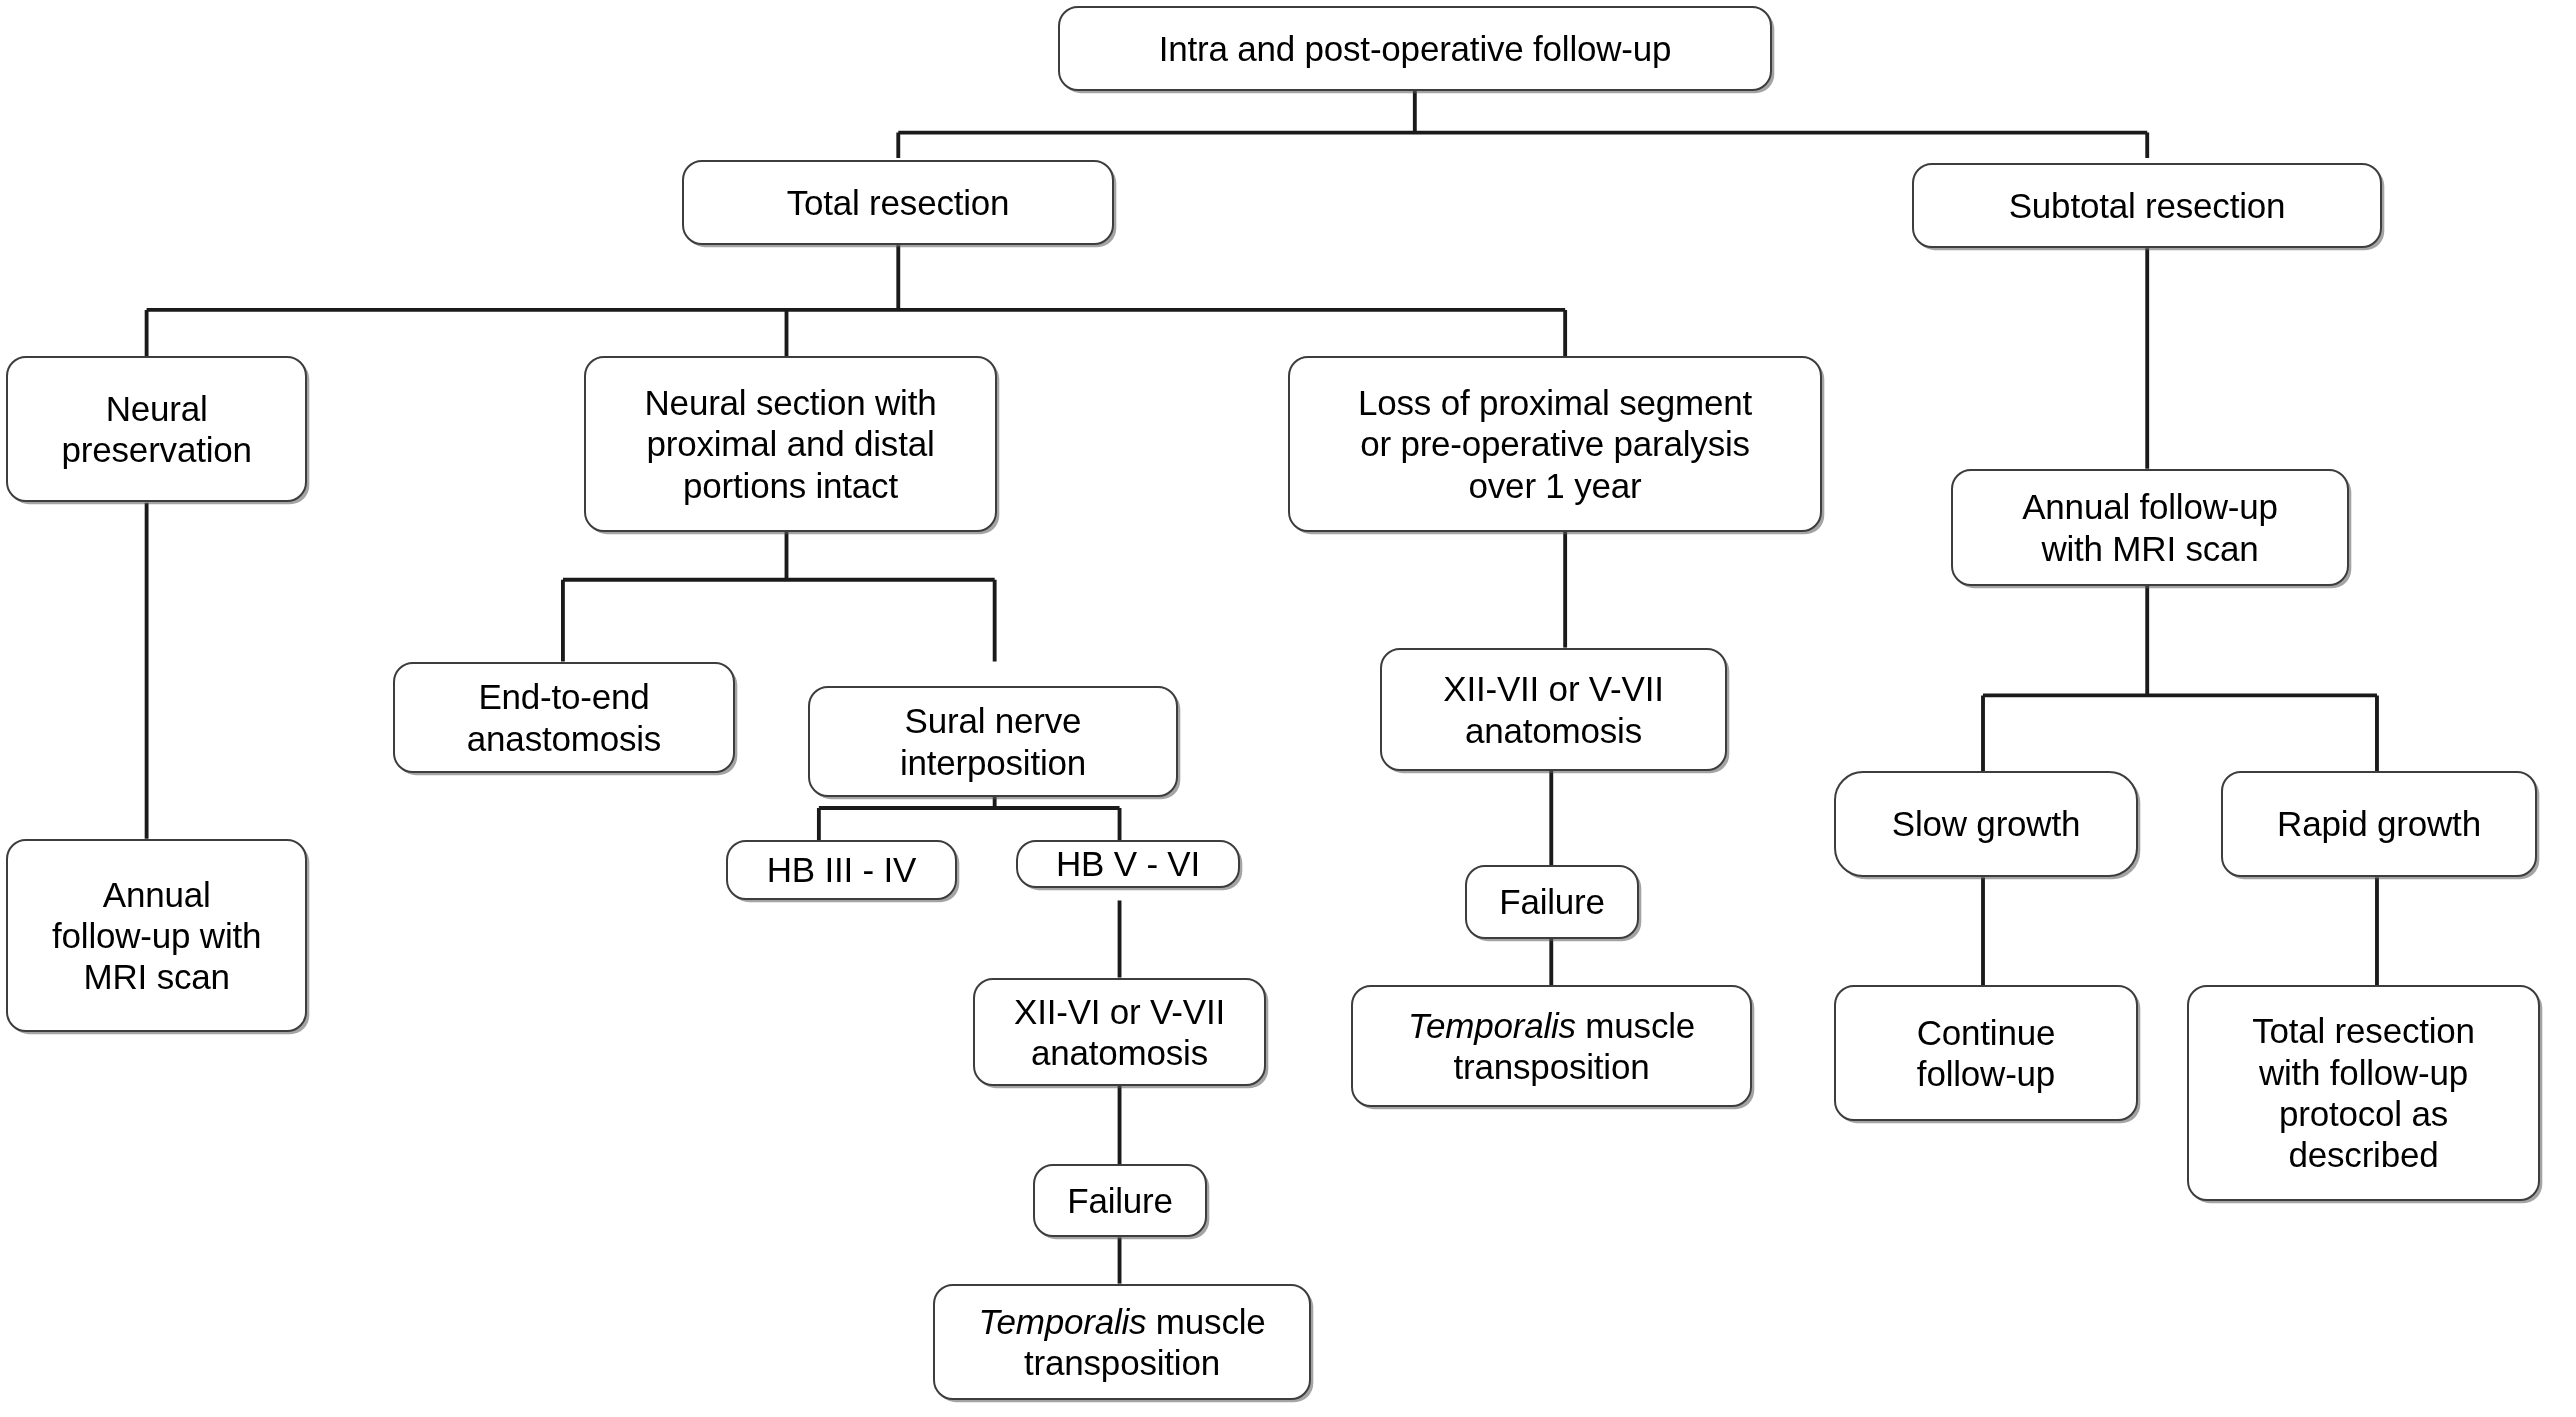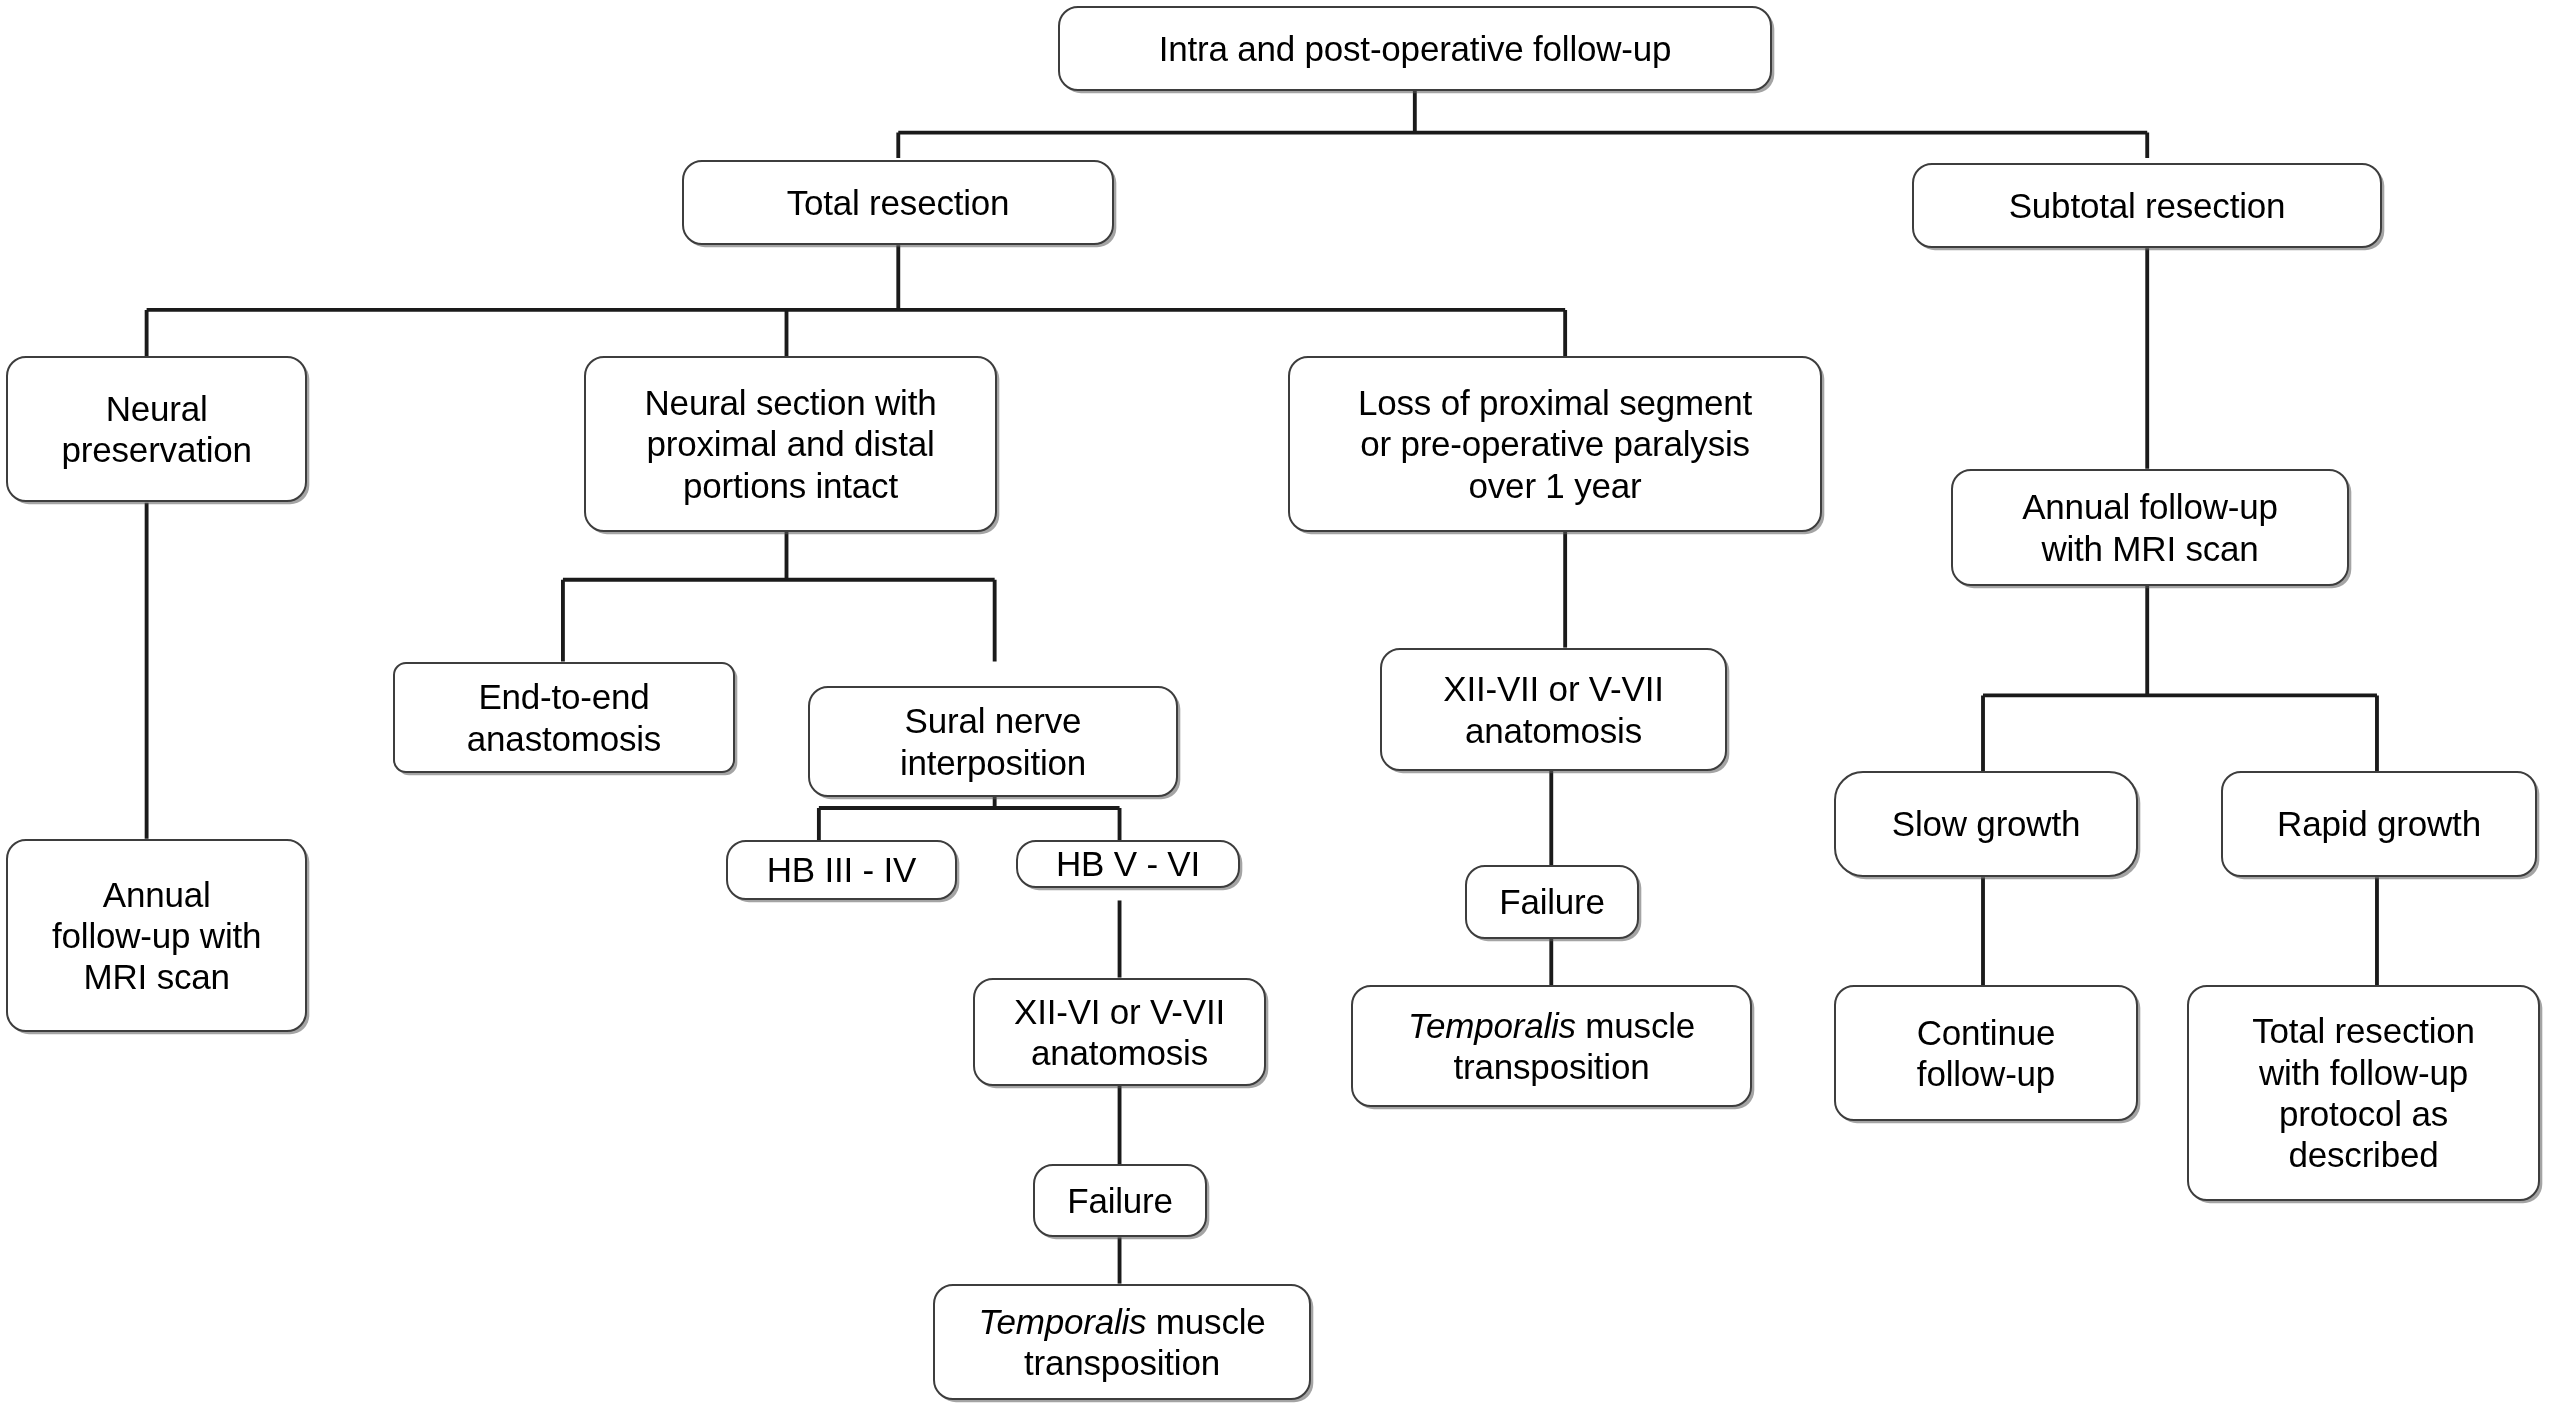--- a/index.html
+++ b/index.html
@@ -121,21 +121,21 @@
 or pre-operative paralysis
 over 1 year</span>
   </div>
 
   <div class="node" style="left:6.2px; top:839px; width:301px; height:193px;">
     <span class="label">Annual
 follow-up with
 MRI scan</span>
   </div>
 
-  <div class="node" style="left:393px; top:662px; width:342px; height:111px;border-radius:13px;">
+  <div class="node" style="left:393px; top:662px; width:342px; height:111px;">
     <span class="label">End-to-end
 anastomosis</span>
   </div>
 
   <div class="node" style="left:808px; top:662px; width:370px; height:111px;margin-top:24px;">
     <span class="label">Sural nerve
 interposition</span>
   </div>
 
   <div class="node" style="left:726px; top:840px; width:231px; height:60px;">

